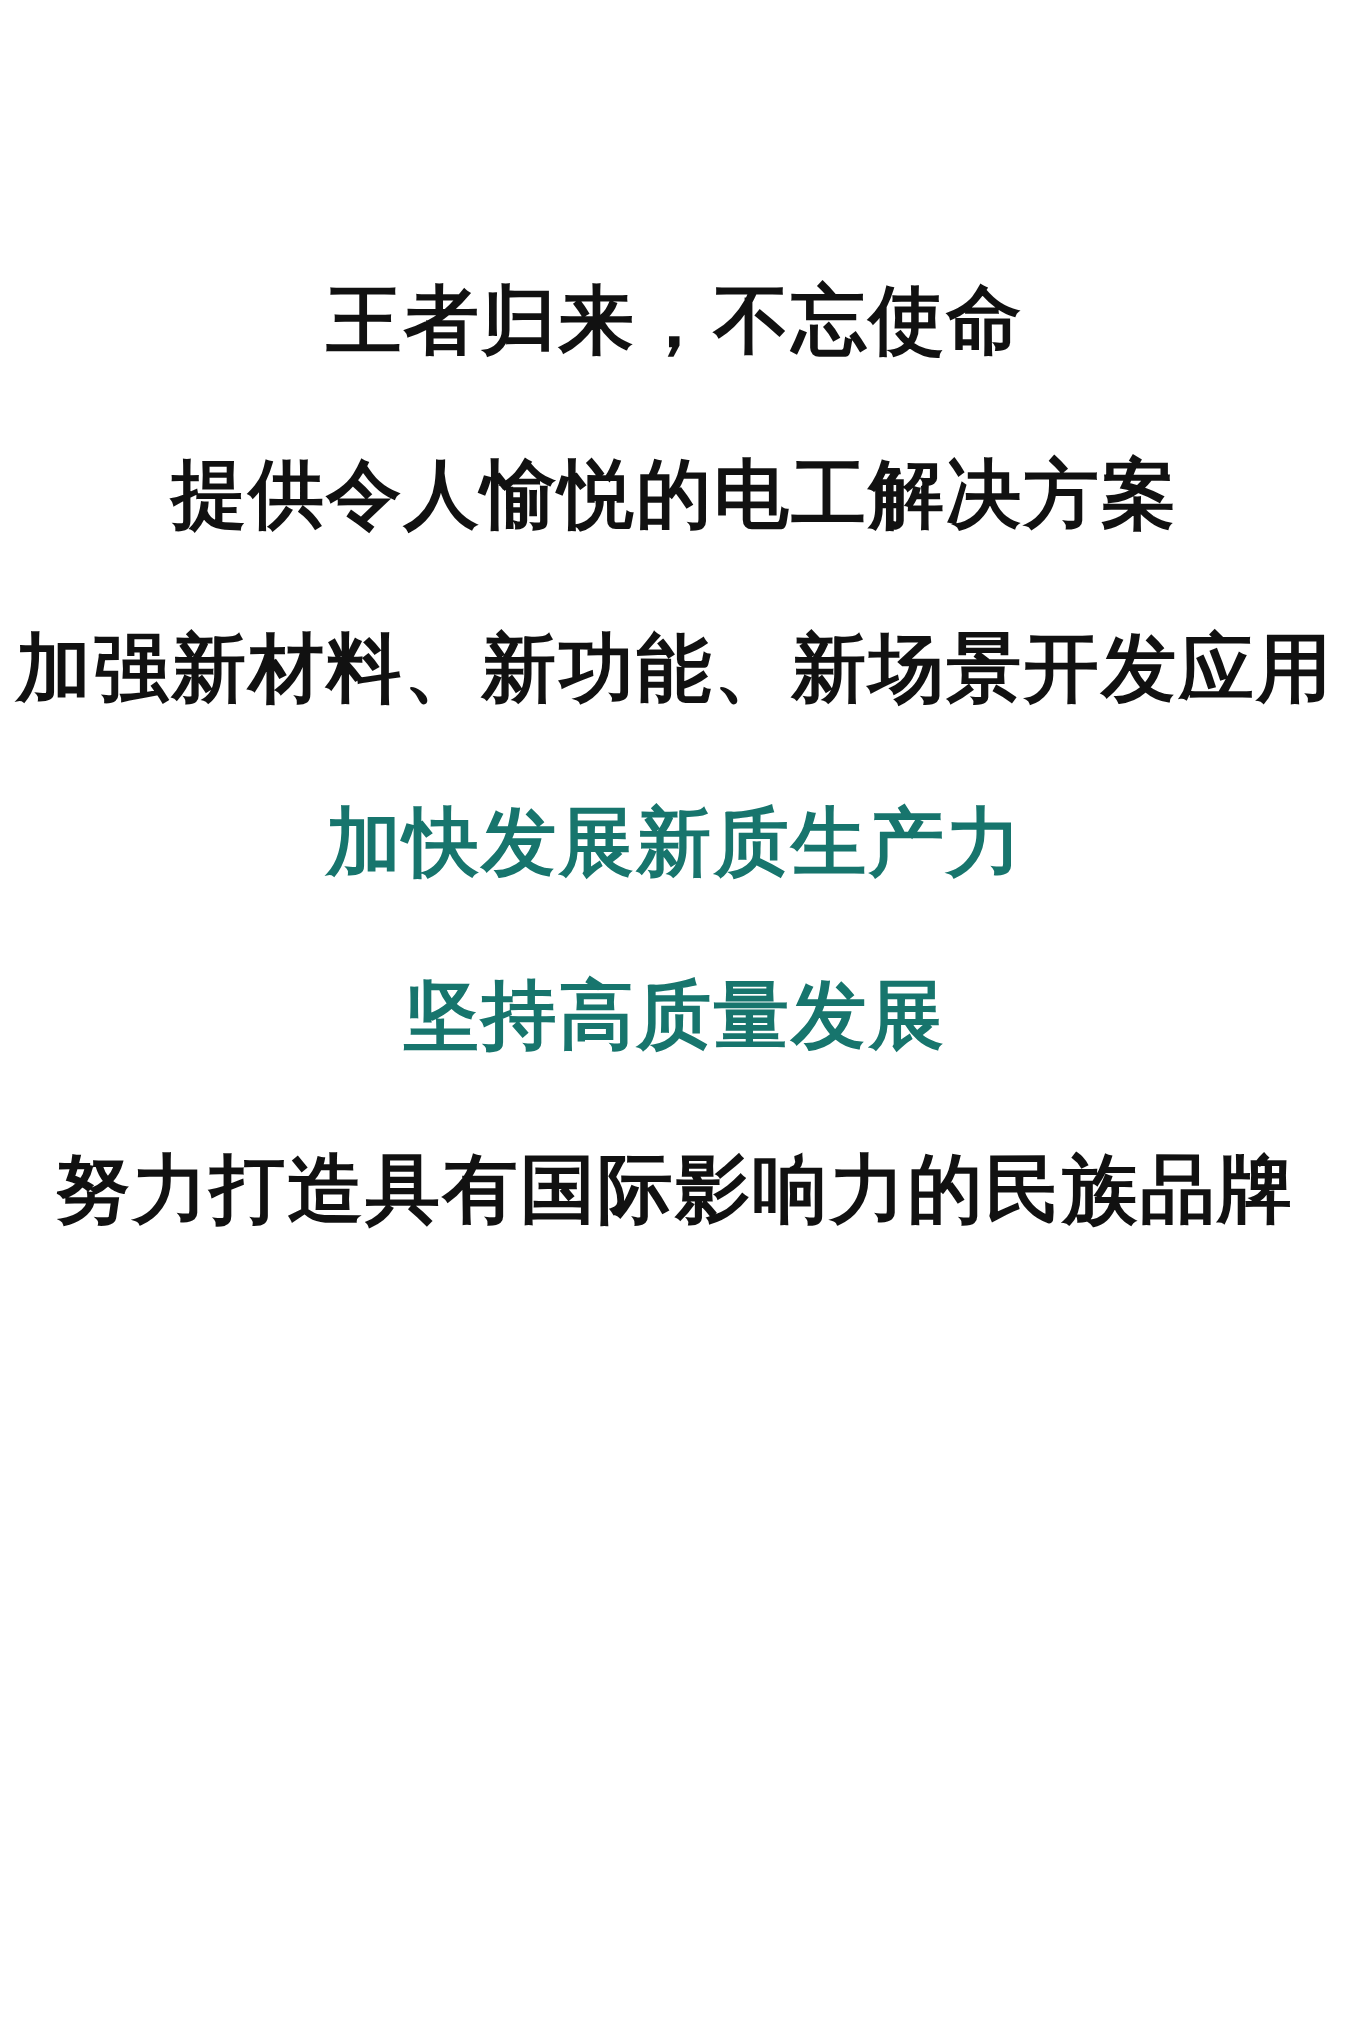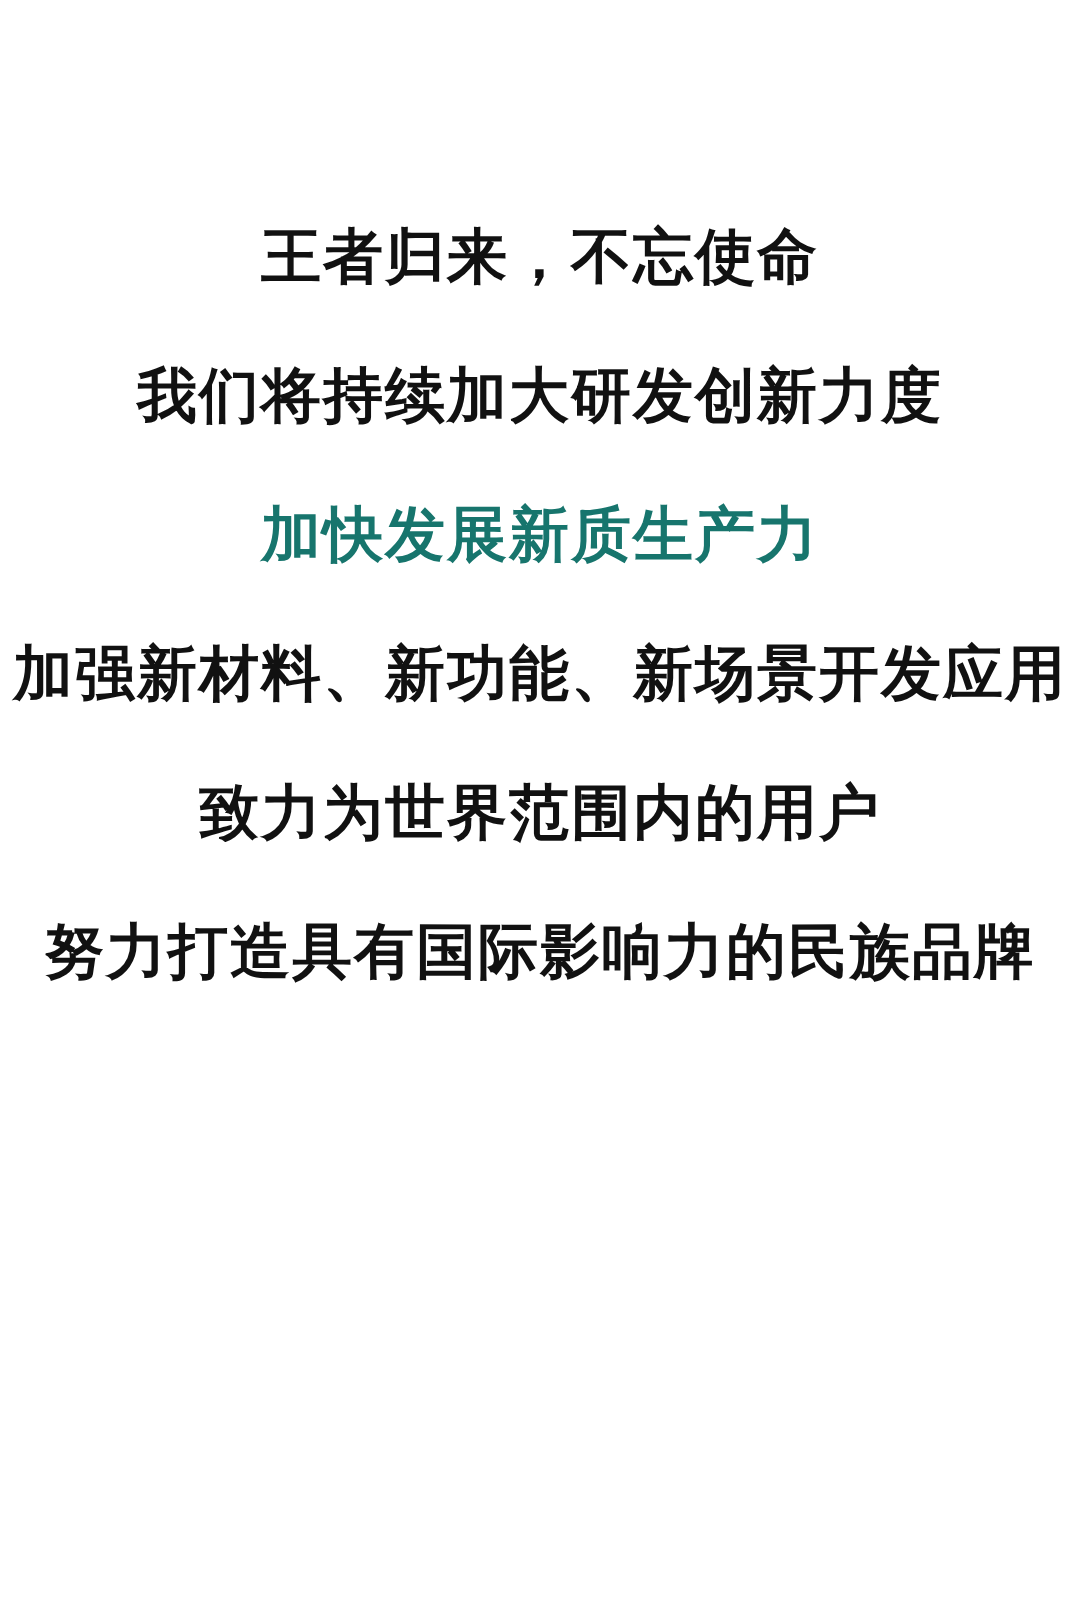--- a/index.html
+++ b/index.html
@@ -35,19 +35,19 @@
   .line.teal {
     color: var(--accent-teal, #17756d);
   }
 </style>
 </head>
 <body style="background: rgb(255, 255, 255);">
 
 <div class="page">
   <div class="slogan-block">
     <div class="line">王者归来，不忘使命</div>
-    <div class="line">我们将持续加大研发创新力度</div>
+    <div class="line">提供令人愉悦的电工解决方案</div>
+    <div class="line">加强新材料、新功能、新场景开发应用</div>
     <div class="line teal">加快发展新质生产力</div>
-    <div class="line">加强新材料、新功能、新场景开发应用</div>
-    <div class="line">致力为世界范围内的用户</div>
+    <div class="line teal">坚持高质量发展</div>
     <div class="line">努力打造具有国际影响力的民族品牌</div>
   </div>
 </div>
 
 </body></html>

